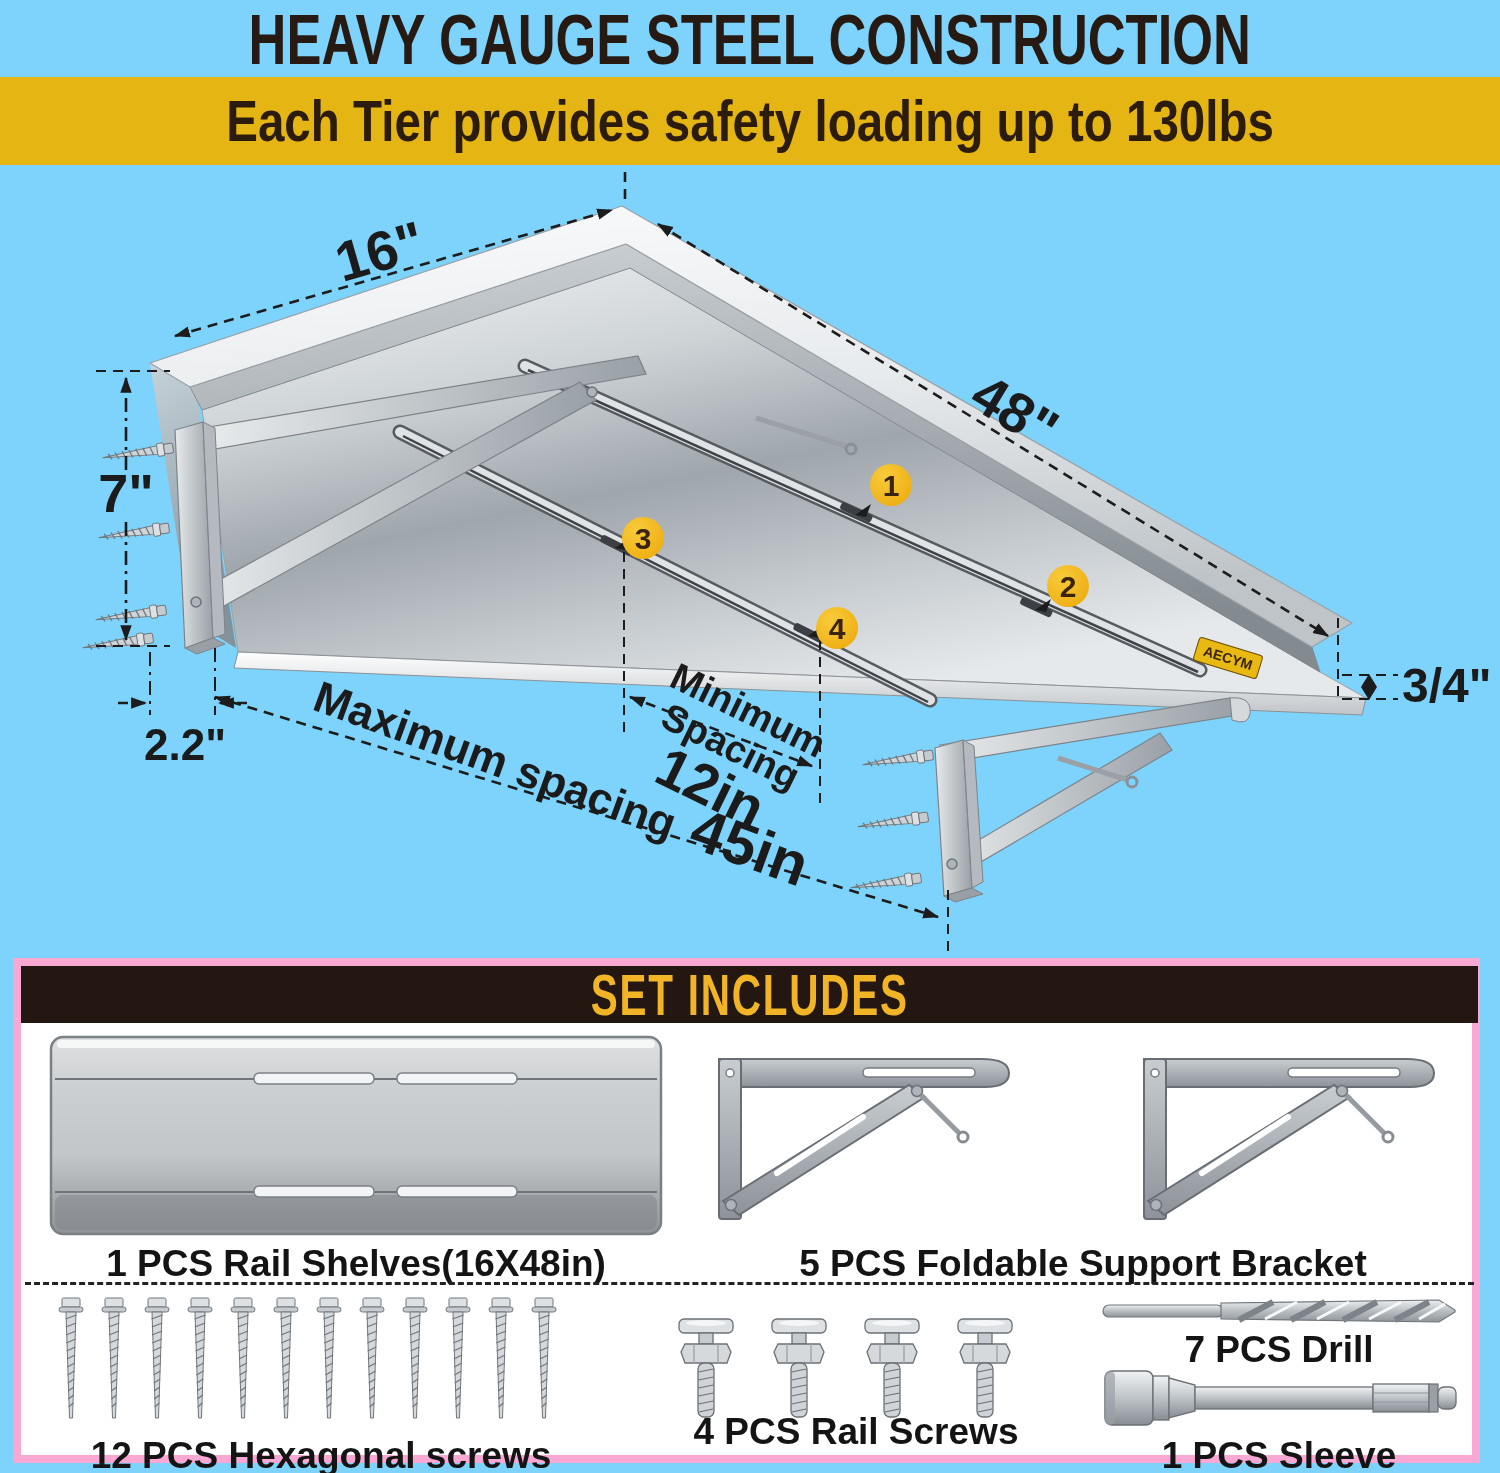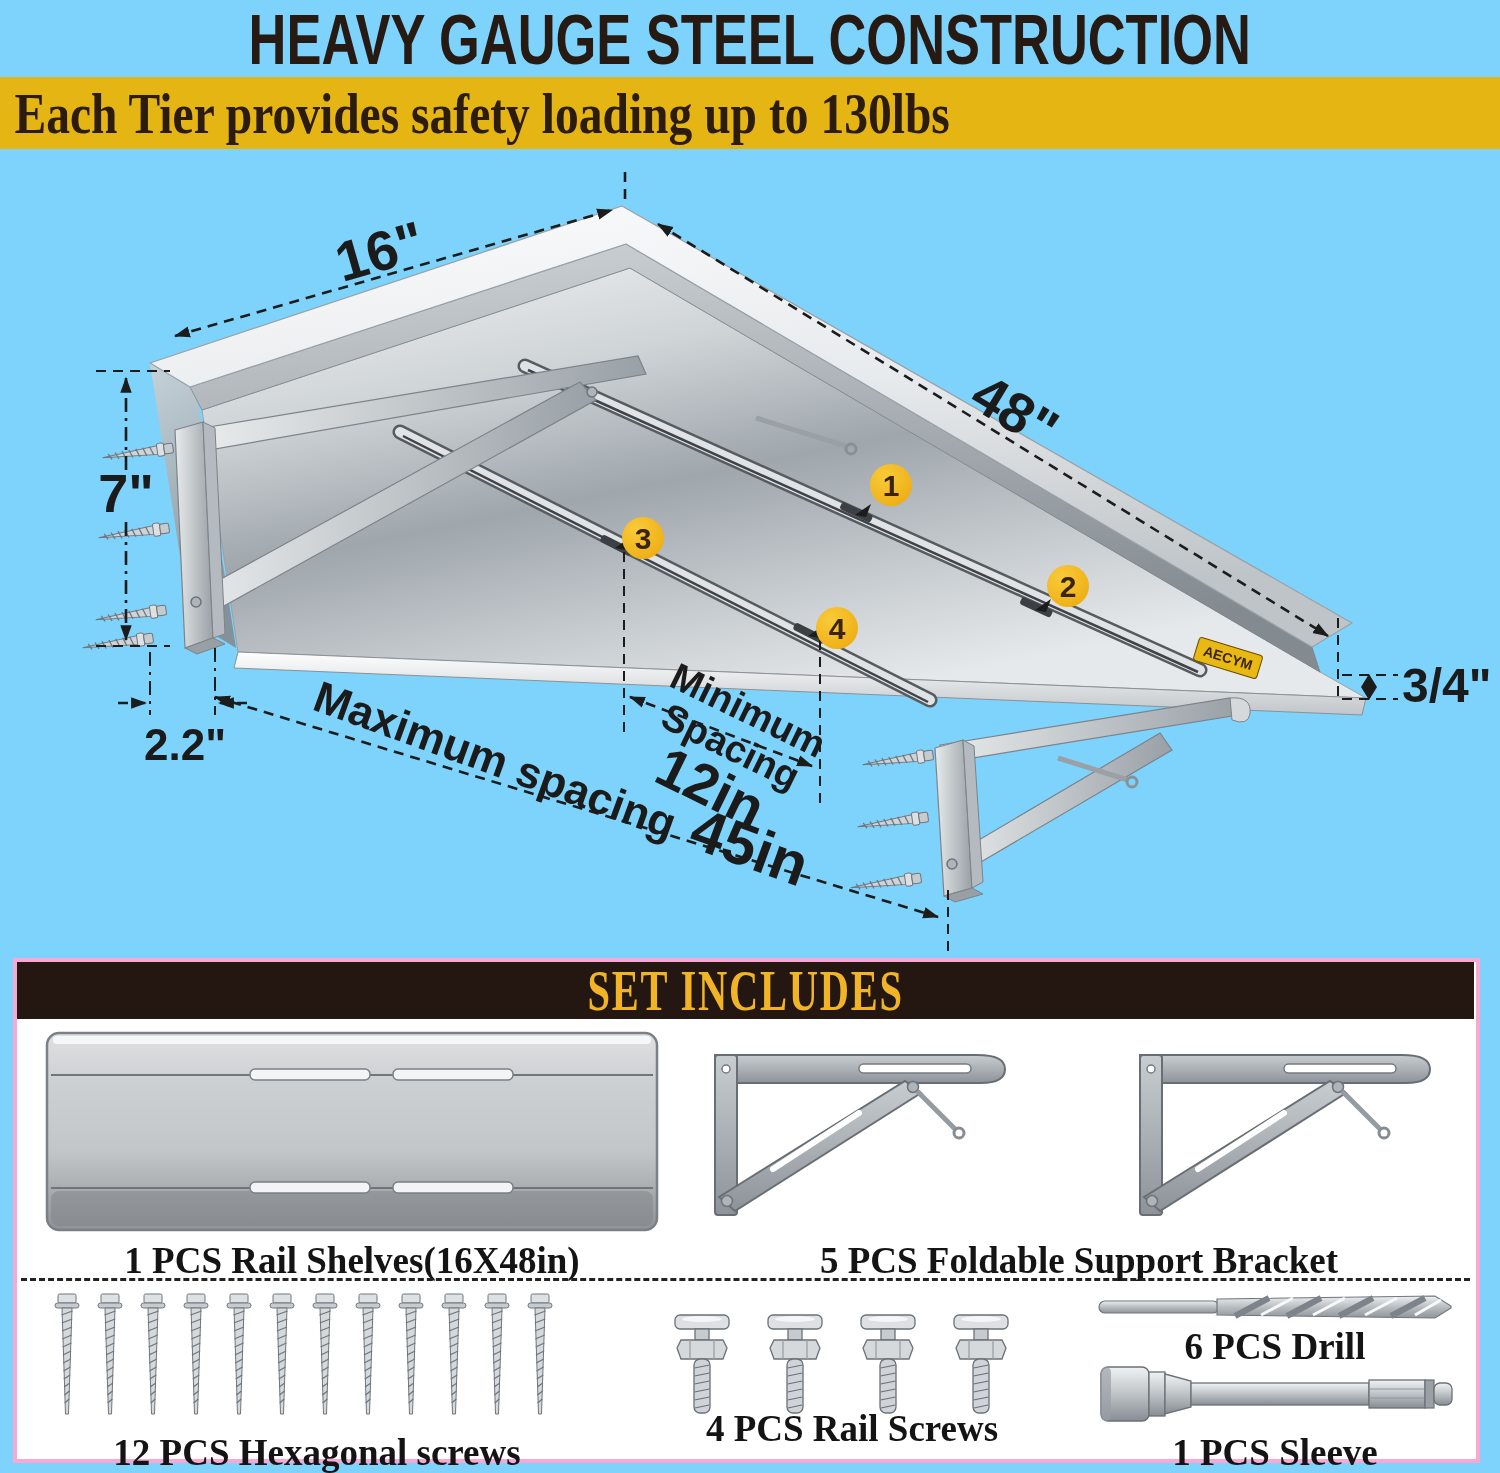--- a/index.html
+++ b/index.html
@@ -2,28 +2,28 @@
 <html><head>
 <meta charset="utf-8">
 <style>
   html,body{margin:0;padding:0;background:#fff;}
   #stage{position:relative;width:1500px;height:1473px;background:#7dd3fc;overflow:hidden;
          font-family:"Liberation Sans","DejaVu Sans",sans-serif;}
   .title-row{position:absolute;left:0;top:0;width:1500px;height:77px;display:flex;
              align-items:center;justify-content:center;}
   .title-text{font-size:57px;font-weight:bold;color:#271a13;letter-spacing:0px;white-space:nowrap;
               display:inline-block;transform:scaleY(1.25) scaleX(0.92);}
-  .banner{position:absolute;left:0;top:77px;width:1500px;height:72px;background:#e5b513;
-          display:flex;align-items:center;font-family:Liberation Serif, serif;}
+  .banner{position:absolute;left:0;top:77px;width:1500px;height:88px;background:#e5b513;
+          display:flex;align-items:center;justify-content:center;}
   .banner-text{font-size:49px;font-weight:bold;color:#2b1c0e;white-space:nowrap;
                display:inline-block;transform:scaleY(1.18) scaleX(0.97);}
   #diagram{position:absolute;left:0;top:170px;}
   .dimtxt{font-weight:bold;fill:#1b1b1b;}
-  .frame{position:absolute;left:13px;top:958px;width:1467px;height:505px;border:4px solid #f9a8d4;
-         background:#fff;box-sizing:border-box;font-family:Liberation Serif, serif;}
+  .frame{position:absolute;left:13px;top:958px;width:1467px;height:505px;border:8px solid #f9a8d4;
+         background:#fff;box-sizing:border-box;}
   .inc-bar{position:absolute;left:0;top:0;width:1457px;height:57px;background:#241712;
            display:flex;align-items:center;justify-content:center;}
   .inc-title{font-size:46px;font-weight:bold;color:#f0b426;letter-spacing:2px;white-space:nowrap;
              display:inline-block;transform:scaleY(1.25) scaleX(0.88);}
   .item-img{position:absolute;}
   .caption{position:absolute;font-size:37px;font-weight:bold;color:#141414;text-align:center;white-space:nowrap;}
   .divider{position:absolute;left:4px;top:316px;width:1449px;border-top:3px dashed #222;}
 </style>
 </head>
 <body>
@@ -370,16 +370,16 @@
       <line x1="270" y1="35" x2="326" y2="35" stroke="#8f959b" stroke-width="1.2"></line>
       <rect x="326" y="17" width="9" height="28" fill="#9aa0a6" stroke="#6b7177" stroke-width="1.2"></rect>
       <rect x="335" y="20" width="18" height="22" rx="6" fill="url(#gSl)" stroke="#6b7177" stroke-width="1.3"></rect>
     </svg>
 
     <div class="caption" style="left:28px;top:277px;width:614px;">1 PCS Rail Shelves(16X48in)</div>
     <div class="caption" style="left:682px;top:277px;width:760px;">5 PCS Foldable Support Bracket</div>
     <div class="divider"></div>
     <div class="caption" style="left:30px;top:469px;width:540px;">12 PCS Hexagonal screws</div>
     <div class="caption" style="left:640px;top:445px;width:390px;">4 PCS Rail Screws</div>
-    <div class="caption" style="left:1062px;top:363px;width:392px;">6 PCS Drill</div>
+    <div class="caption" style="left:1062px;top:363px;width:392px;">7 PCS Drill</div>
     <div class="caption" style="left:1062px;top:469px;width:392px;">1 PCS Sleeve</div>
   </div>
 </div>
 
 </body></html>

